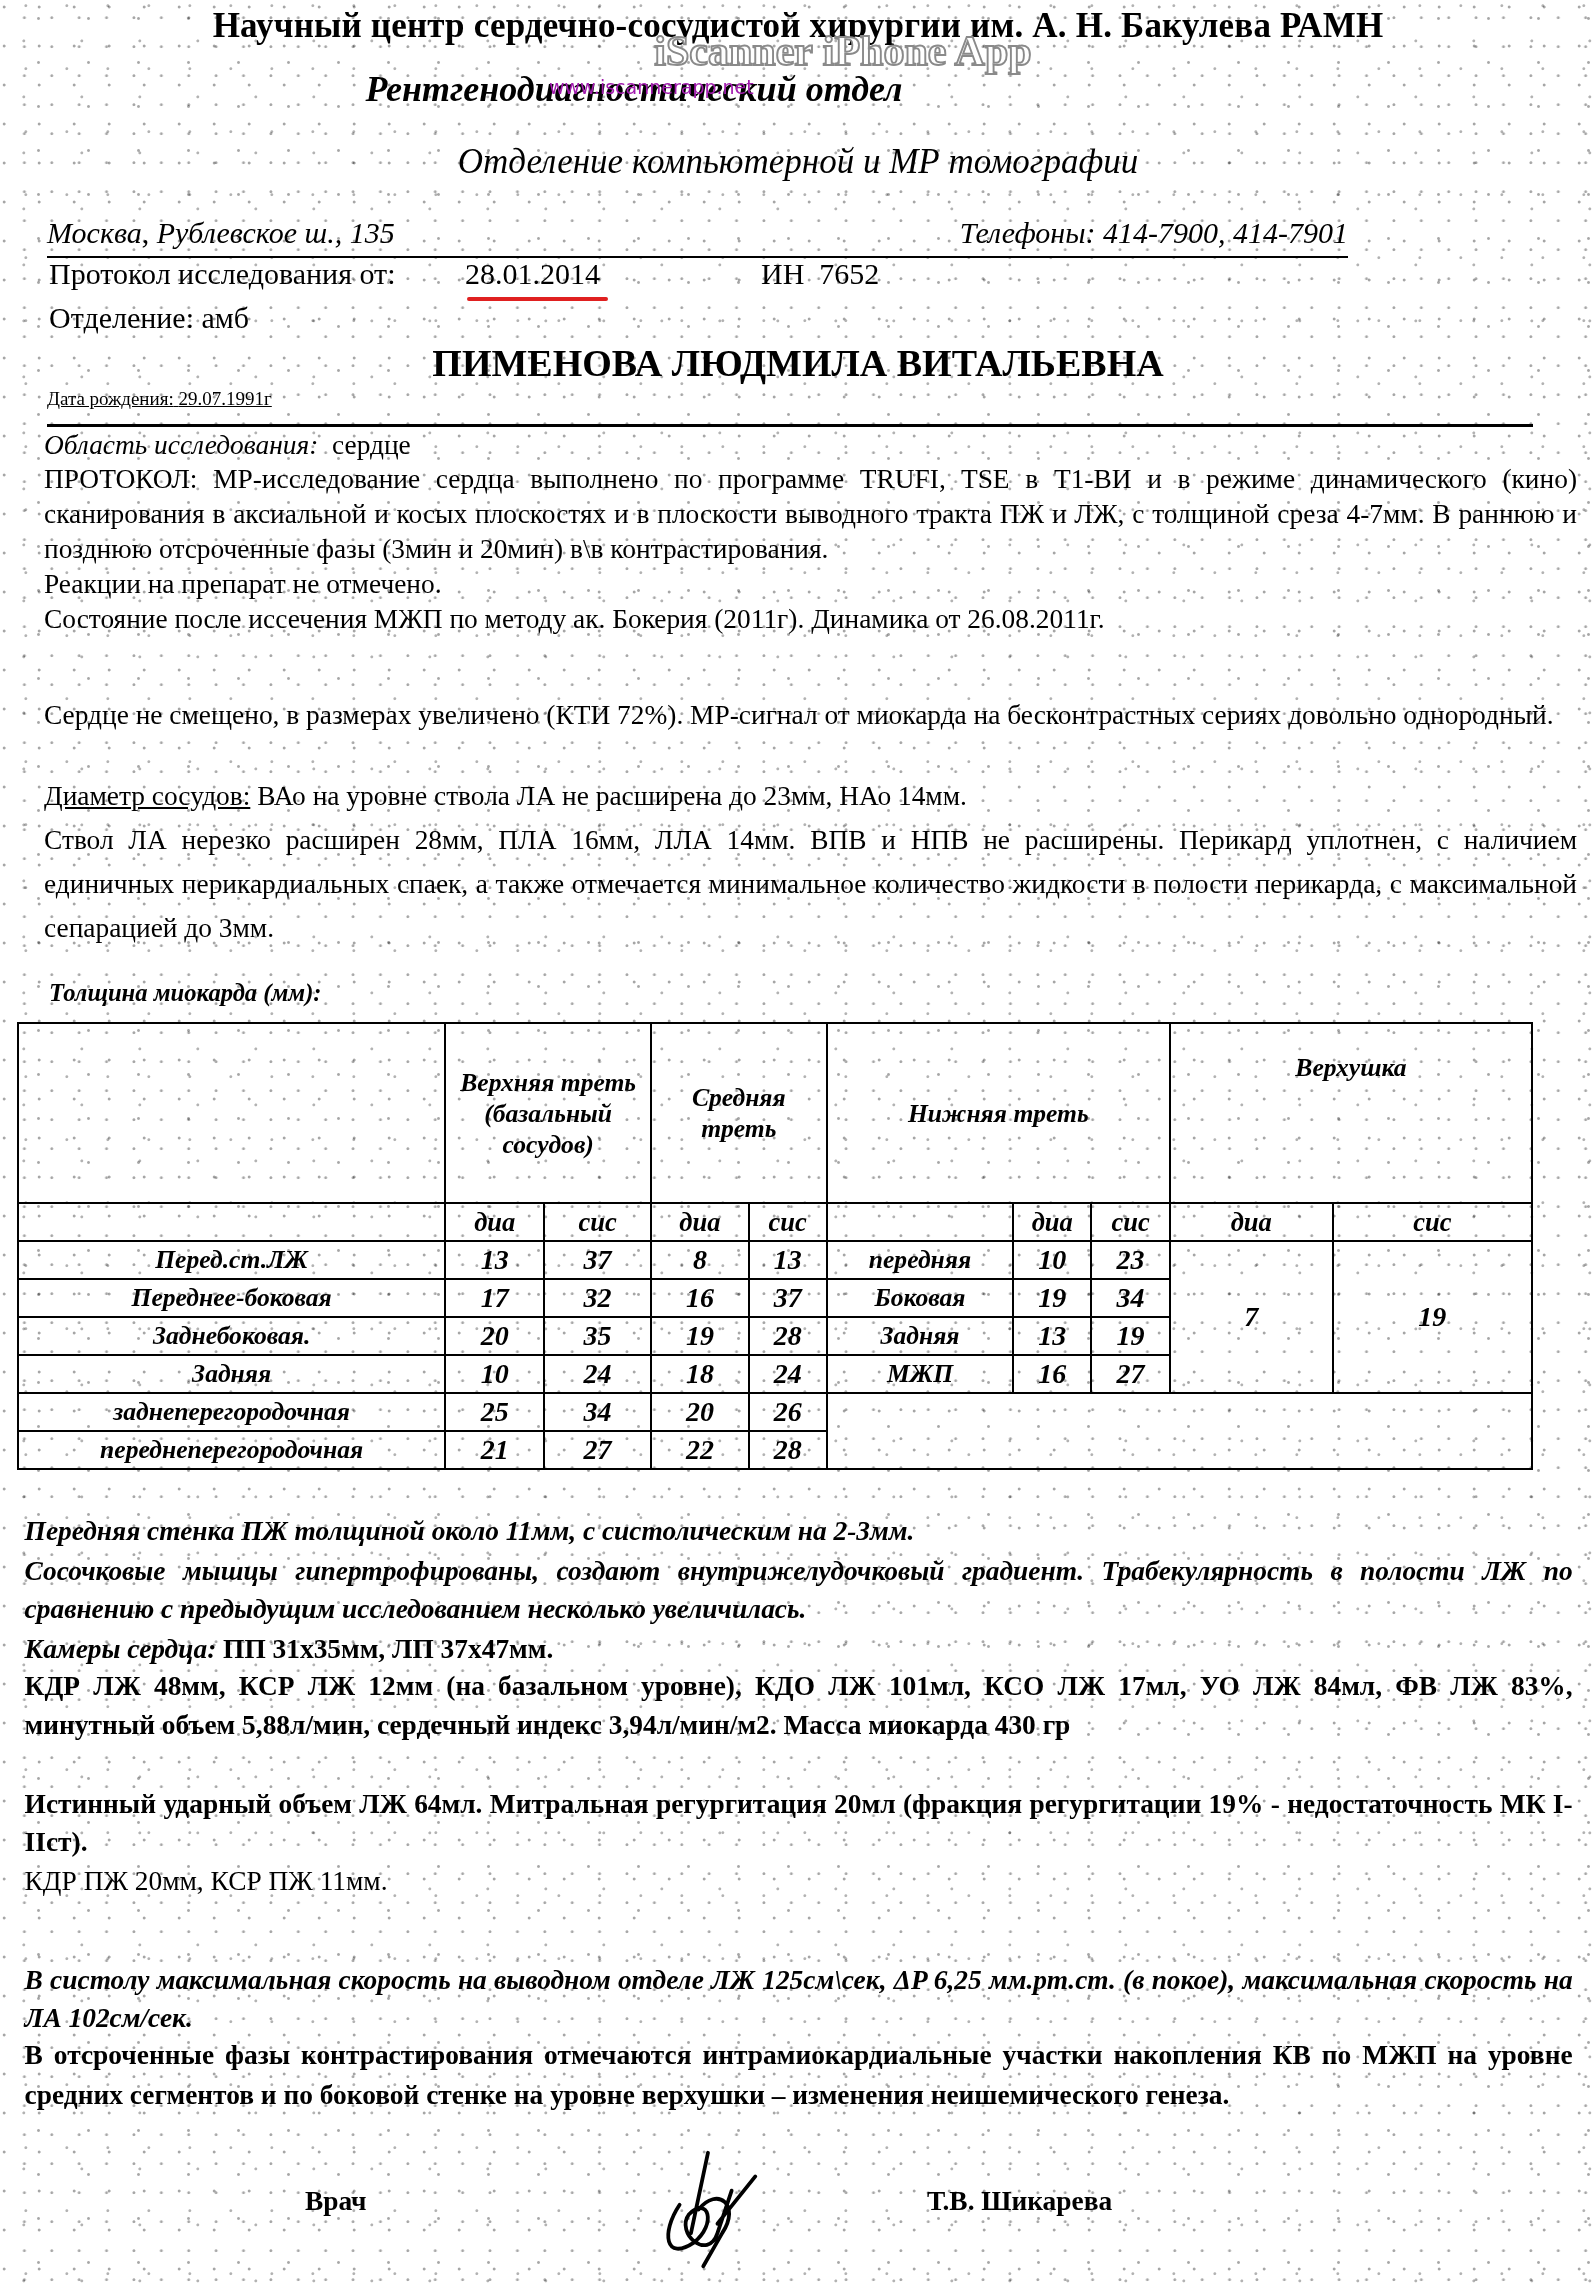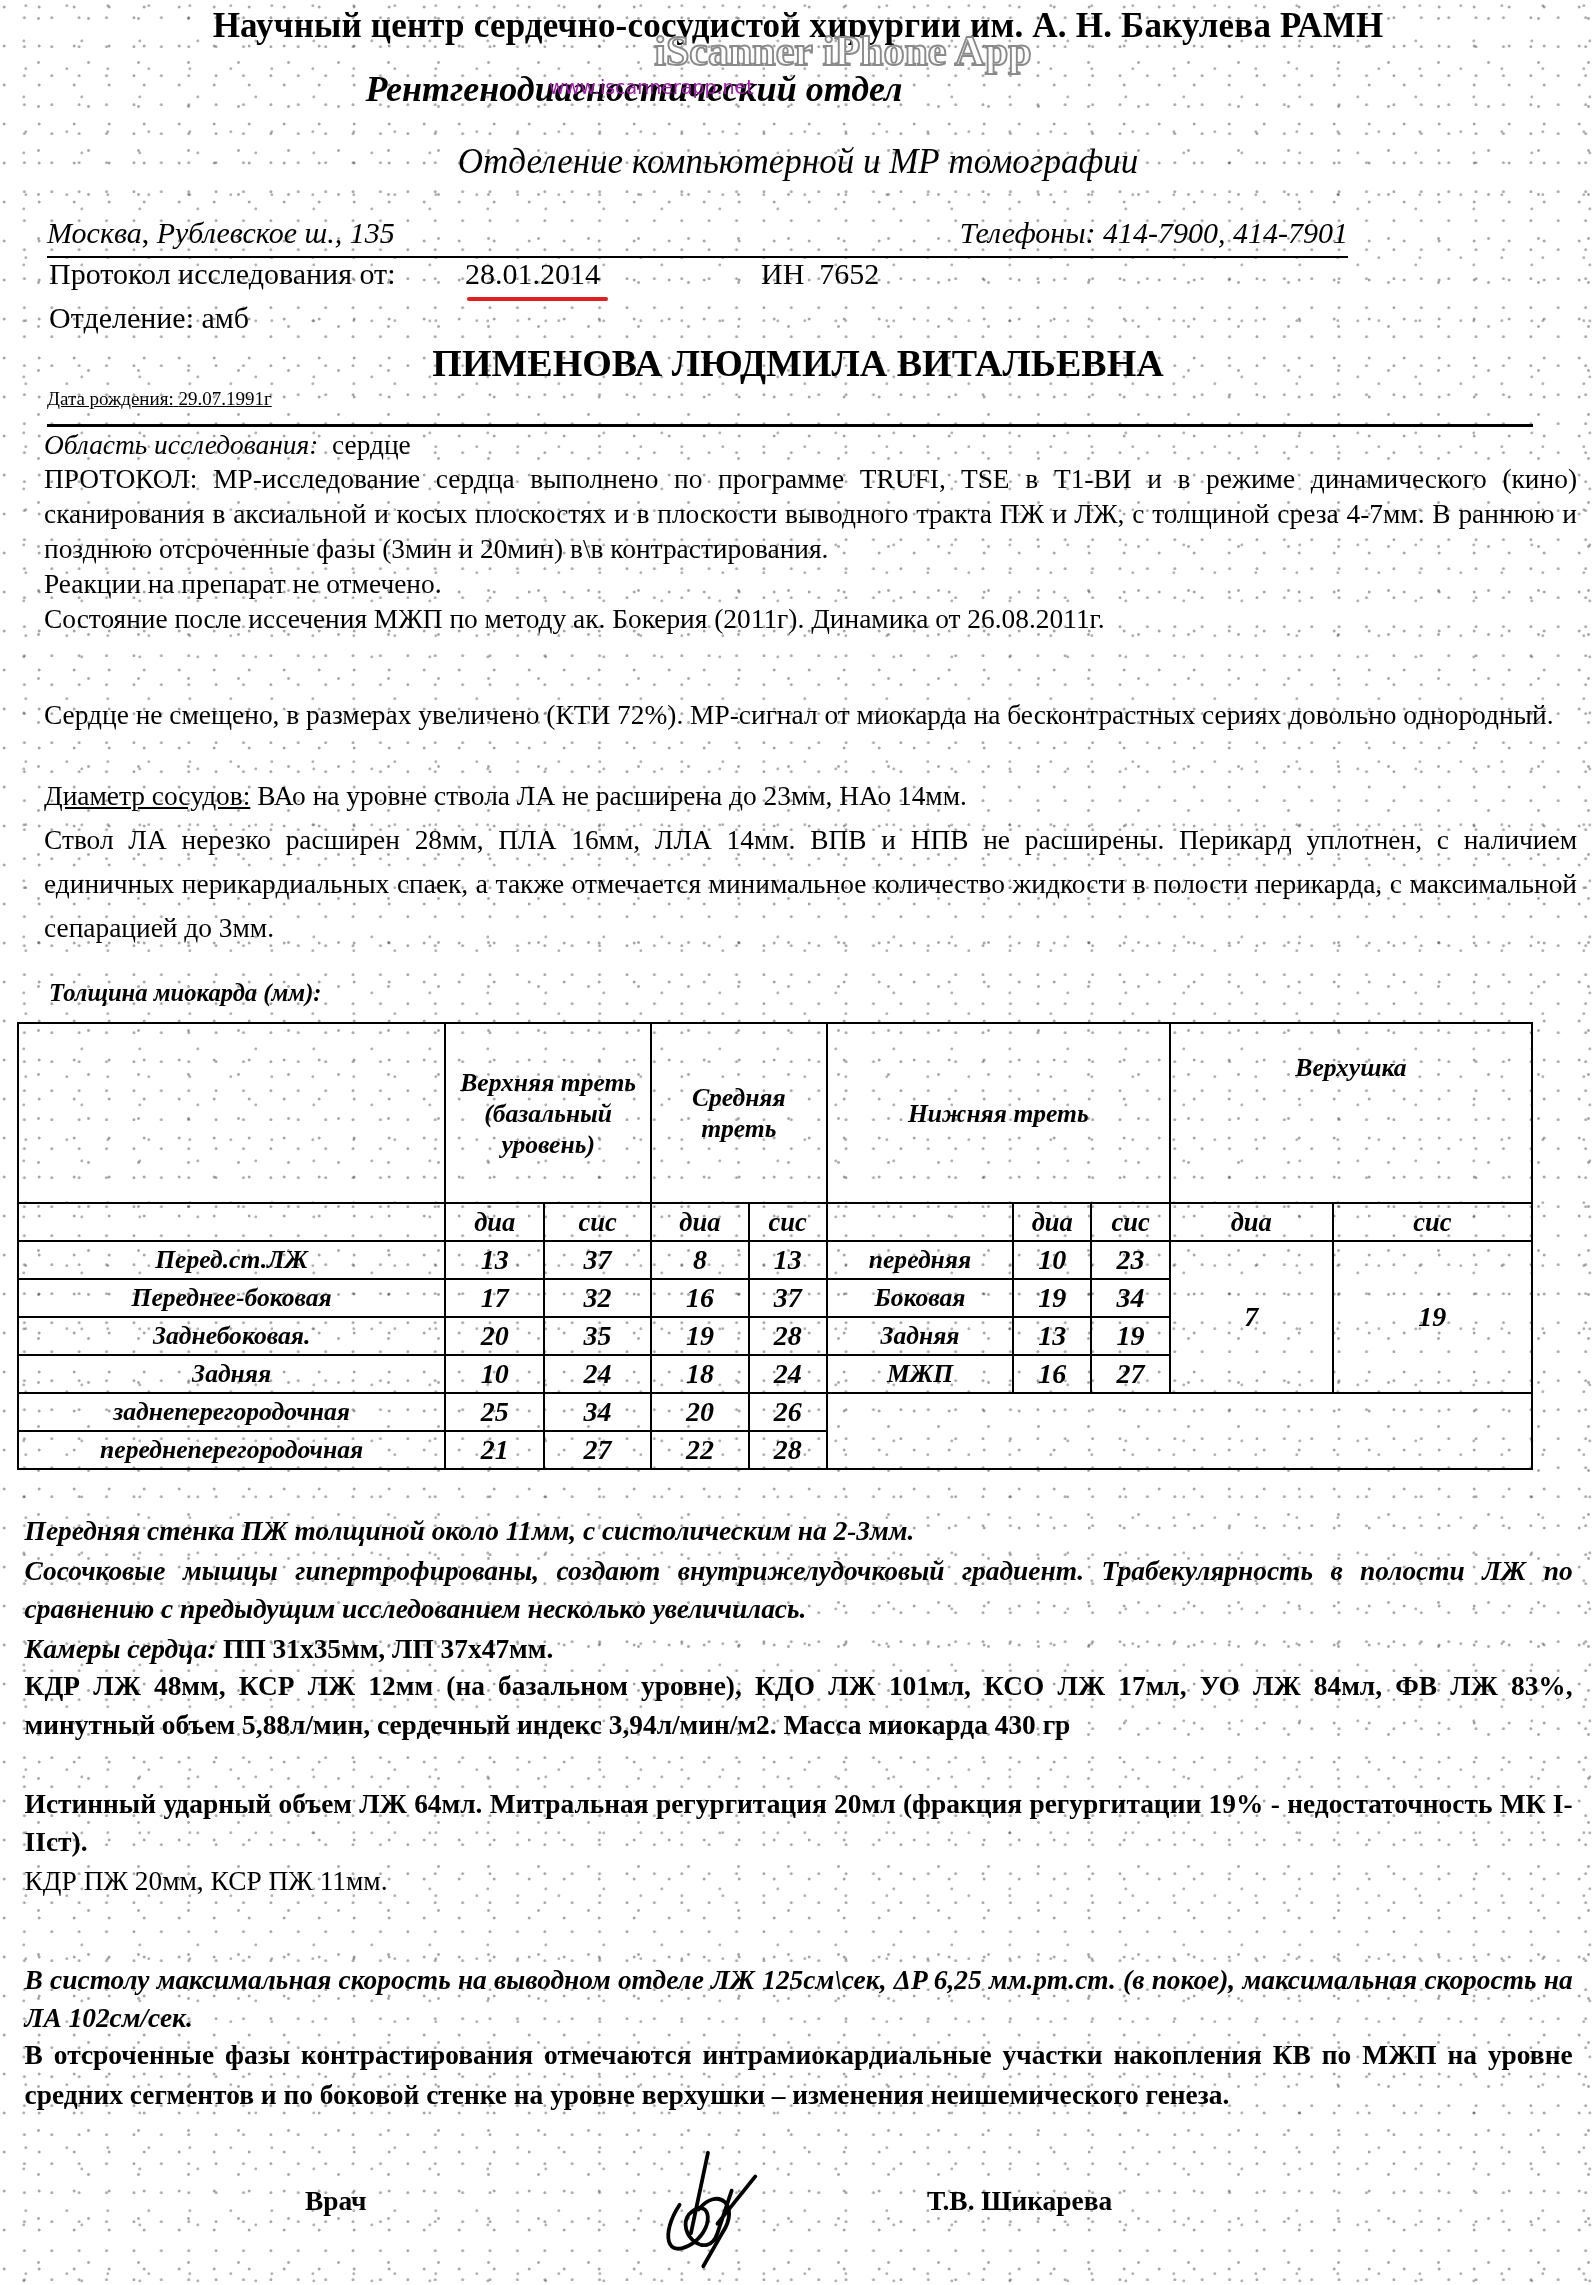--- a/index.html
+++ b/index.html
@@ -133,21 +133,21 @@
       <col style="width:78px">
     <col style="width:187px">
       <col style="width:78px">
       <col style="width:79px">
       <col style="width:163px">
       <col style="width:200px">
   </colgroup>
   <tbody>
       <tr>
     <td class="hdr"></td>
-    <td class="hdr" colspan="2">Верхняя треть (базальный уровень)</td>
+    <td class="hdr" colspan="2">Верхняя треть (базальный сосудов)</td>
     <td class="hdr" colspan="2">Средняя треть</td>
     <td class="hdr" colspan="3">Нижняя треть</td>
     <td class="hdr" colspan="2" style="vertical-align:top;padding-top:28px">Верхушка</td>
   </tr>
   <tr>
     <td></td>
     <td>диа</td>
     <td>сис</td>
     <td>диа</td>
     <td>сис</td>

